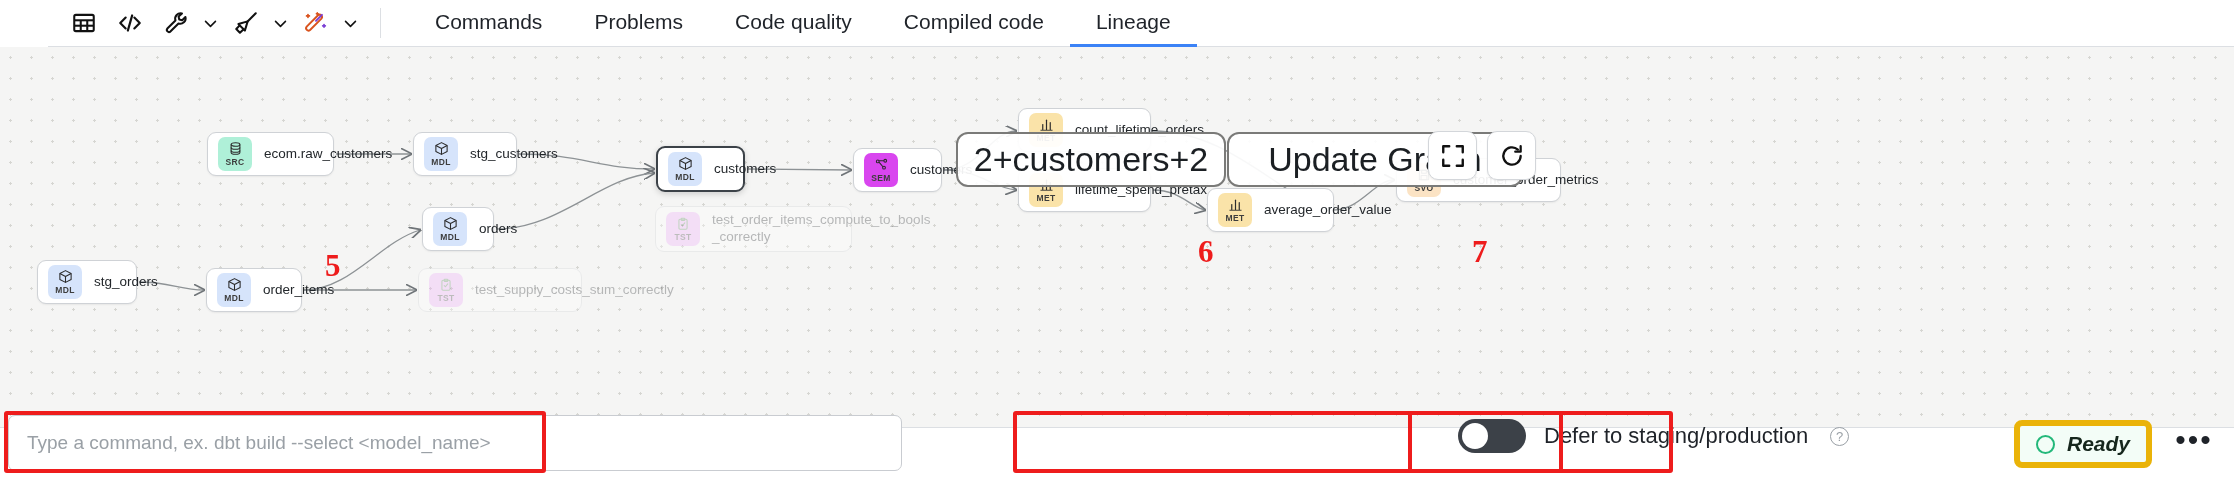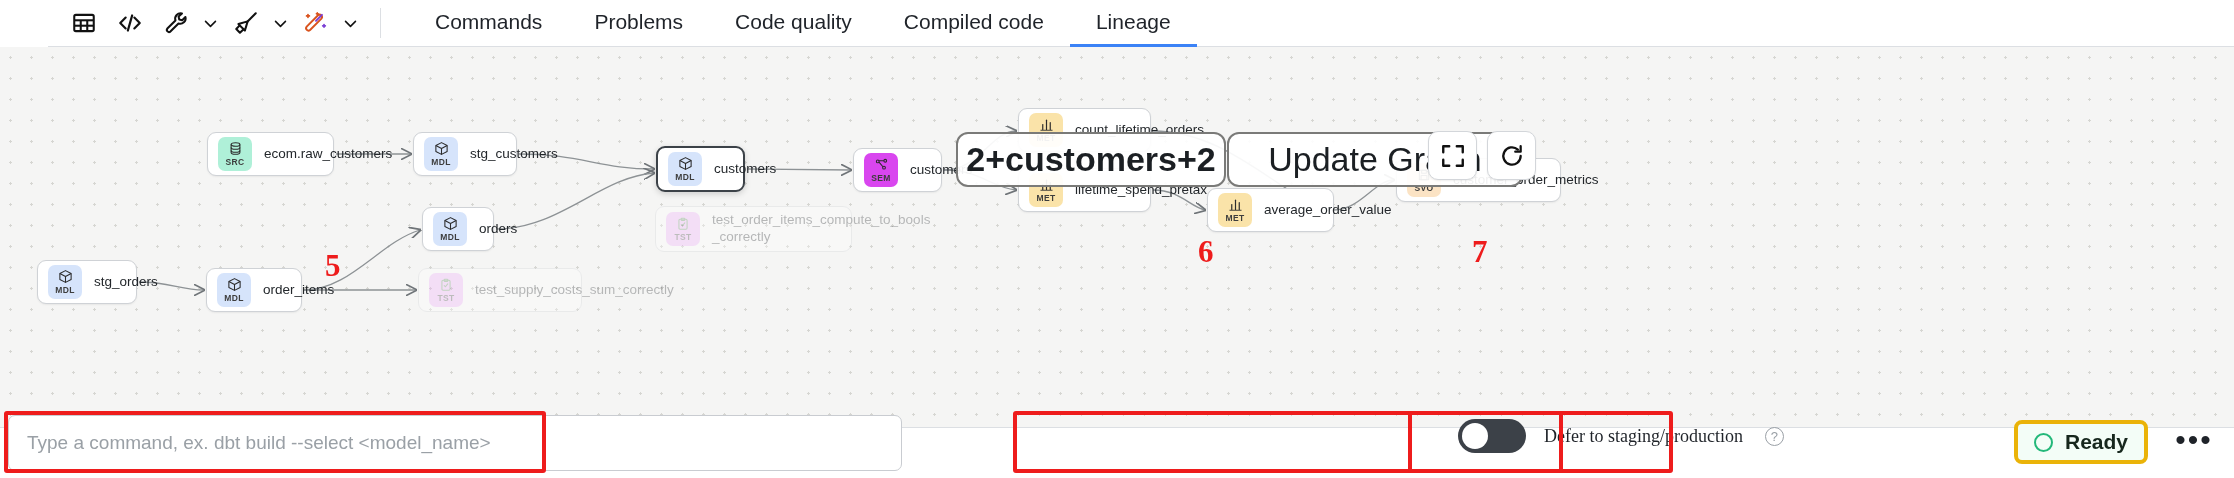--- a/index.html
+++ b/index.html
@@ -100,32 +100,32 @@
 
   .deferwrap { position:absolute; left:1458px; top:419px; display:flex; align-items:center; gap:18px; }
   .toggle {
     width:68px; height:34px; border-radius:17px; background:#3c4148;
     position:relative; cursor:pointer; flex:0 0 auto;
   }
   .toggle .knob {
     position:absolute; left:4px; top:4px; width:26px; height:26px;
     border-radius:50%; background:#ffffff;
   }
-  .defertext { font-size:18px; color:#1f2329; white-space:nowrap;font-family:Liberation Serif, serif; }
+  .defertext { font-size:22px; color:#1f2329; white-space:nowrap; }
   .helpicon {
     width:19px; height:19px; border-radius:50%; border:1.6px solid #9aa0a6;
     color:#9aa0a6; font-size:13px; display:flex; align-items:center; justify-content:center;
     cursor:pointer; margin-left:4px;
   }
 
   .readywrap {
     position:absolute; left:2014px; top:420px;
     display:flex; align-items:center; gap:12px;
-    border:4px solid #eab308; border-radius:8px; background:#f3fdf7;
-    padding:6px 16px; cursor:pointer;
+    border:6px solid #eab308; border-radius:8px; background:#f3fdf7;
+    padding:6px 16px; cursor:pointer;font-style:italic;
   }
   .dot { width:19px; height:19px; border-radius:50%; border:2.5px solid #23b87a; }
   .readytxt { font-size:21px; color:#16271d; font-weight:700; }
   .dots3 {
     position:absolute; left:2168px; top:420px; width:52px; height:40px;
     display:flex; align-items:center; justify-content:center;
     font-size:30px; color:#1f2329; letter-spacing:2px; cursor:pointer; border-radius:7px;
   }
 
   
@@ -380,21 +380,21 @@
                 <rect x="5" y="4" width="14" height="17" rx="2"></rect>
                 <rect x="9" y="2" width="6" height="4" rx="1"></rect>
                 <polyline points="9,13 11,15 15,10"></polyline>
               </svg></span>
             <span class="bt">TST</span>
           </div>
           <div class="nlabel">test_supply_costs_sum_correctly</div>
         </div>
       </div>
     <div id="overlays">
-        <div class="ov" style="left: 956px; top: 85px; width: 270px; height: 55px; font-weight: bold;">
+        <div class="ov" style="left: 956px; top: 85px; width: 270px; height: 55px;">
           <span class="ov-txt">2+customers+2</span>
         </div>
         <div class="ov" style="left: 1227px; top: 85px; width: 296px; height: 55px;">
           <span class="ov-txt">Update Graph</span>
         </div>
       </div>
     <div id="iconbtns">
         <div class="iconbtn" style="left: 1428px; top: 84px; width: 49px; height: 49px;">
           <svg width="26" height="26" viewBox="0 0 24 24" fill="none" stroke="#111" stroke-width="2.2" stroke-linecap="round" stroke-linejoin="round">
             <polyline points="3,8.5 3,3 8.5,3"></polyline>

